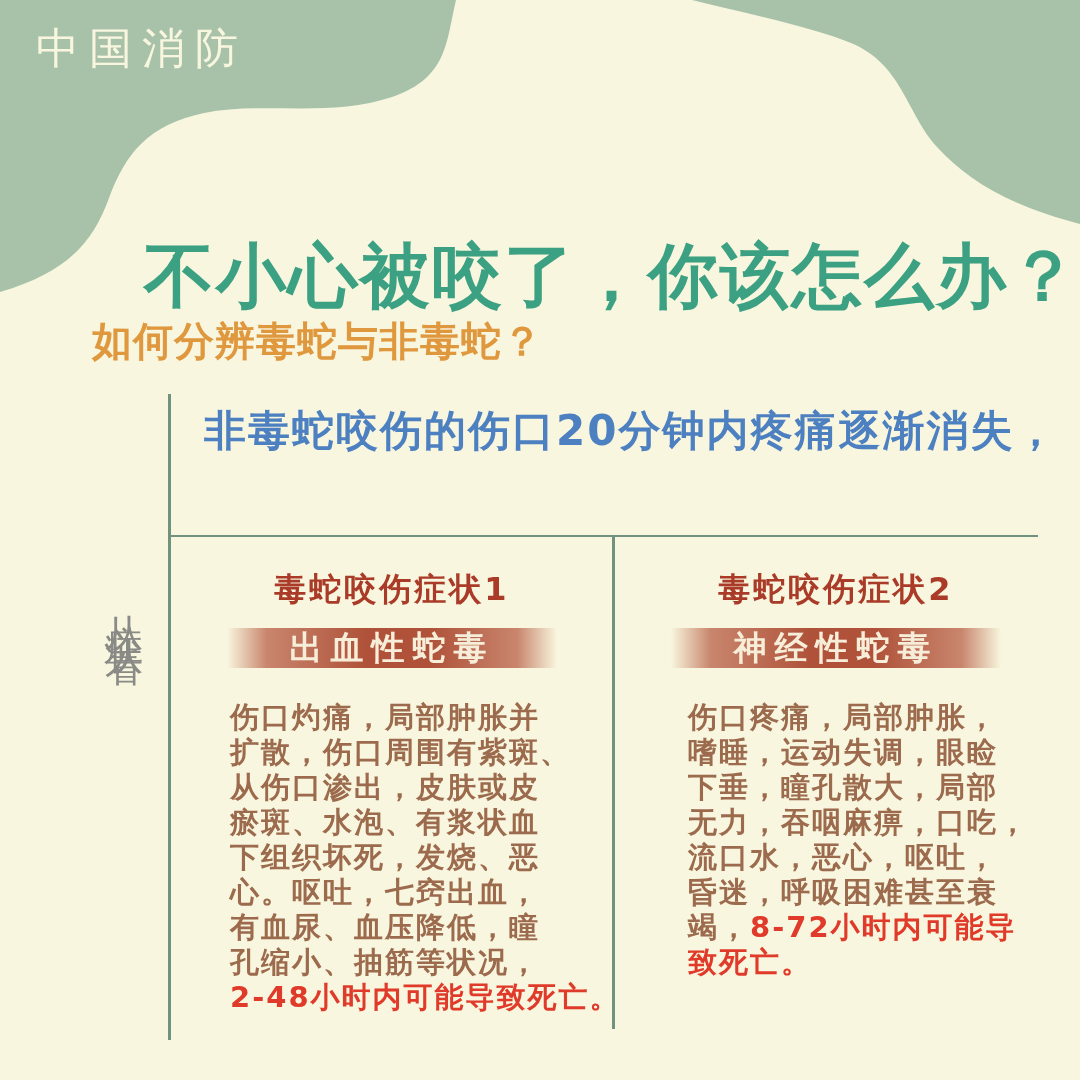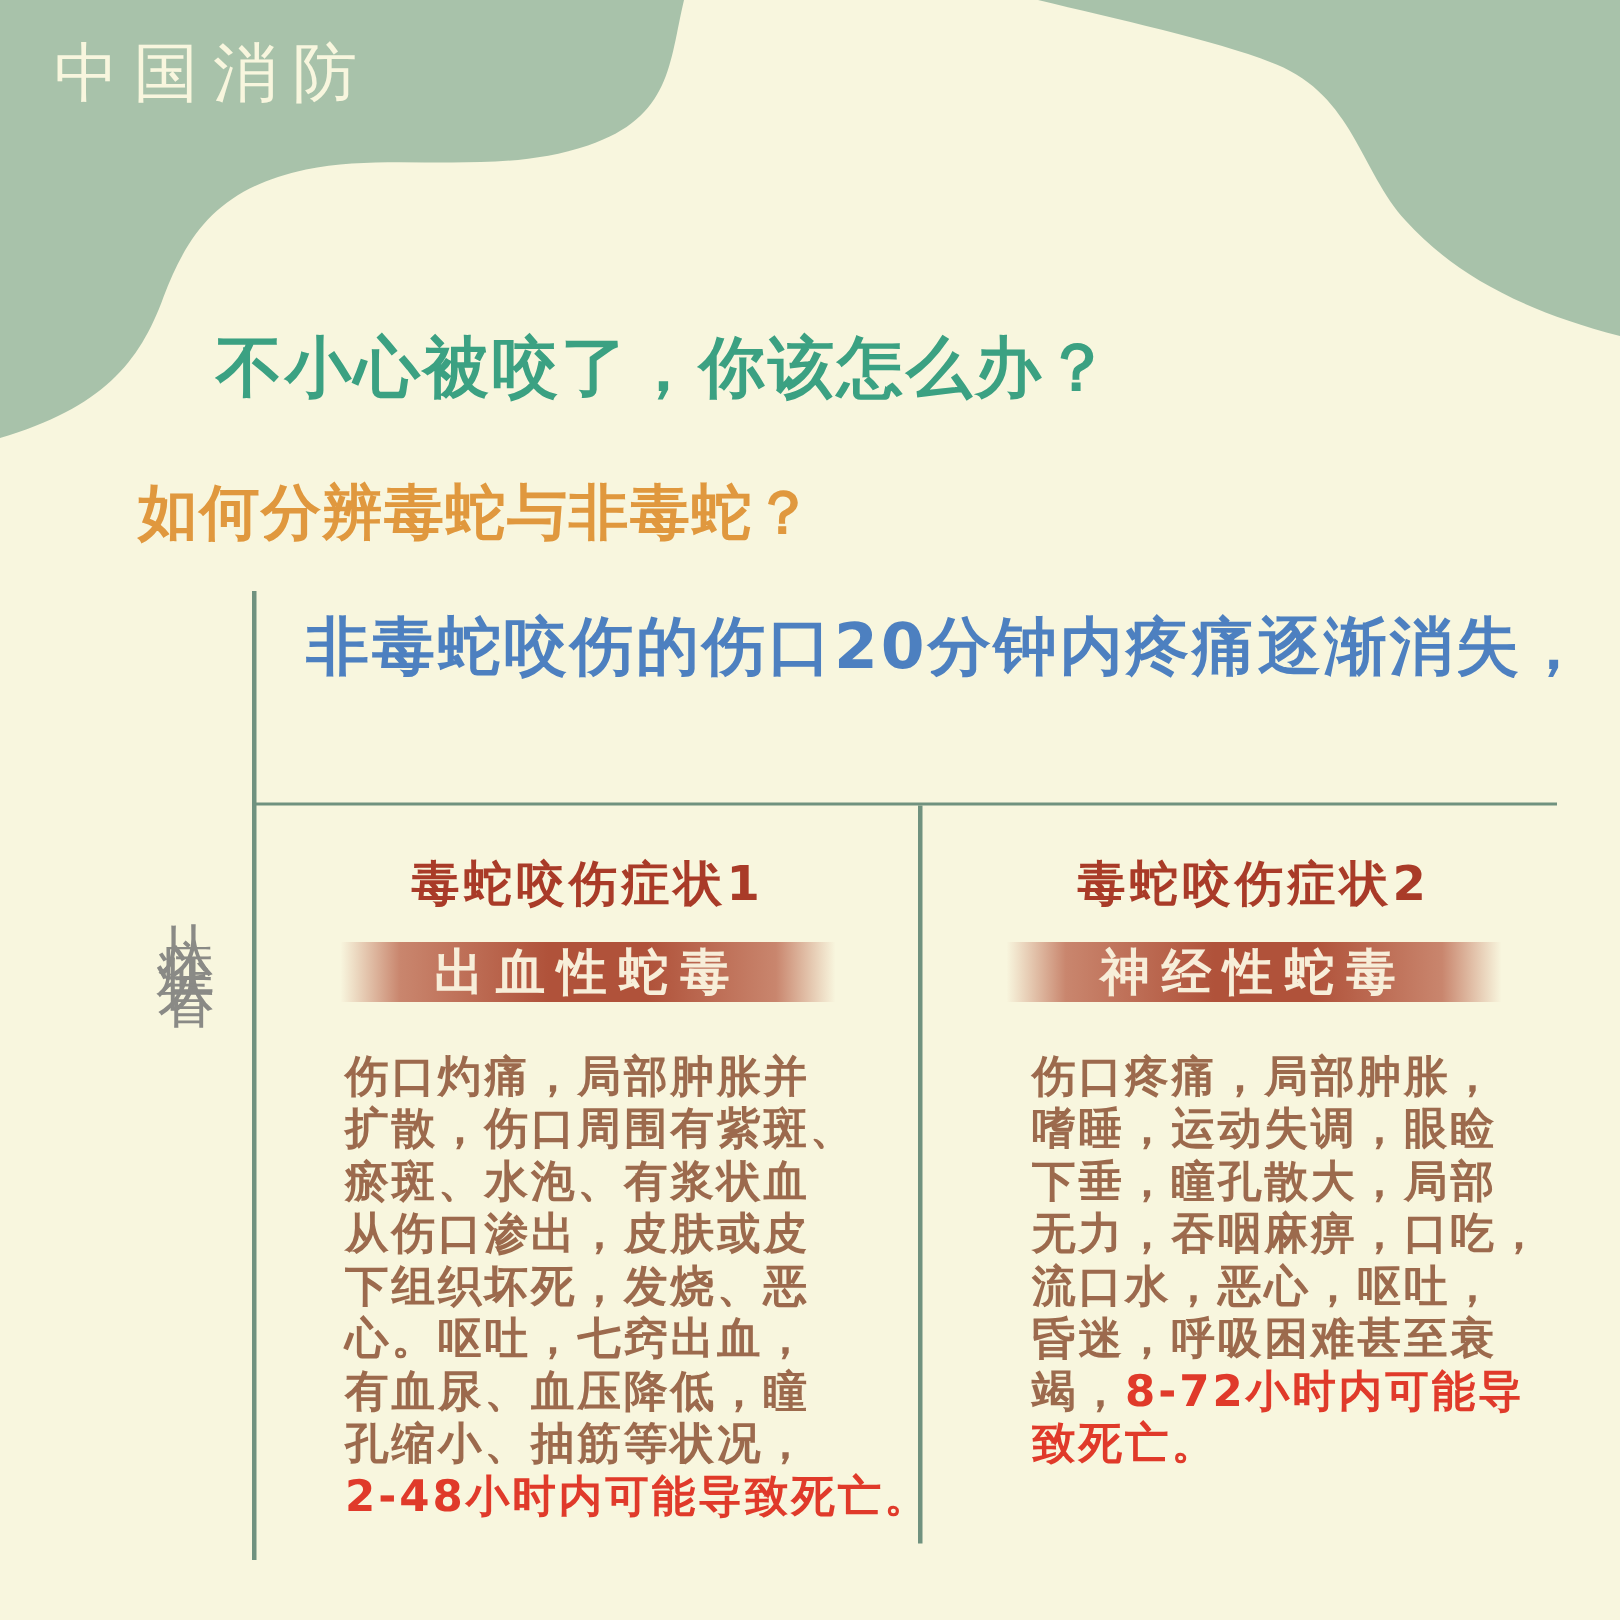--- a/index.html
+++ b/index.html
@@ -1,21 +1,21 @@
 <!DOCTYPE html>
 <html style="--background: #f8f6de; --blob-green: #a8c2aa; --title-green: #3ba182; --subtitle-orange: #e0983e; --intro-blue: #4d80c0; --header-red: #a93b28; --banner-red: #b0523a; --banner-text: #f7eed9; --body-brown: #9c6a4d; --highlight-red: #e03a2a; --side-label-gray: #8a8a86; --divider-green: #70927f;"><head>
 <meta charset="utf-8">
 <style>
   html,body{margin:0;padding:0;}
   body{font-family:"DejaVu Sans",sans-serif;}
   #page{position:relative;width:1080px;height:1080px;background:var(--background,#f8f6de);overflow:hidden;}
   #blobs{position:absolute;left:0;top:0;width:1080px;height:1080px;}
   .logo{position:absolute;left:36px;top:20px;font-size:43px;font-weight:normal;
         color:var(--background,#f8f6de);letter-spacing:10px;}
-  .title{position:absolute;left:144px;top:216px;font-size:44px;font-weight:bold;
+  .title{position:absolute;left:144px;top:230px;font-size:70px;font-weight:bold;
         color:var(--title-green,#3ba182);letter-spacing:2px;white-space:nowrap;}
   .subtitle{position:absolute;left:92px;top:314px;font-size:40px;font-weight:bold;
         color:var(--subtitle-orange,#e0983e);letter-spacing:1px;white-space:nowrap;}
   .intro{position:absolute;left:204px;top:398px;font-size:42px;font-weight:bold;
         color:var(--intro-blue,#4d80c0);line-height:66px;letter-spacing:2px;white-space:nowrap;}
   .vline-left{position:absolute;left:168px;top:394px;width:3px;height:646px;background:var(--divider-green,#70927f);}
   .hline{position:absolute;left:170px;top:535px;width:868px;height:2px;background:var(--divider-green,#70927f);}
   .vline-mid{position:absolute;left:612px;top:537px;width:3px;height:492px;background:var(--divider-green,#70927f);}
   .side-label{position:absolute;left:98px;top:584px;writing-mode:vertical-rl;text-orientation:upright;
         font-size:38px;font-weight:500;color:var(--side-label-gray,#8a8a86);letter-spacing:11px;}
@@ -59,22 +59,22 @@
   <div class="vline-mid"></div>
 
   <div class="side-label">从症状看</div>
 
   <div class="col c1">
     <div class="col-header">毒蛇咬伤症状1</div>
     <div class="banner">出血性蛇毒</div>
     <div class="col-body">
         <div class="body-line"><span>伤口灼痛，局部肿胀并</span></div>
         <div class="body-line"><span>扩散，伤口周围有紫斑、</span></div>
+        <div class="body-line"><span>从伤口渗出，皮肤或皮</span></div>
         <div class="body-line"><span>瘀斑、水泡、有浆状血</span></div>
-        <div class="body-line"><span>从伤口渗出，皮肤或皮</span></div>
         <div class="body-line"><span>下组织坏死，发烧、恶</span></div>
         <div class="body-line"><span>心。呕吐，七窍出血，</span></div>
         <div class="body-line"><span>有血尿、血压降低，瞳</span></div>
         <div class="body-line"><span>孔缩小、抽筋等状况，</span></div>
         <div class="body-line"><span class="hl">2-48小时内可能导致死亡。</span></div>
       </div>
   </div>
 
   <div class="col c2">
     <div class="col-header">毒蛇咬伤症状2</div>

